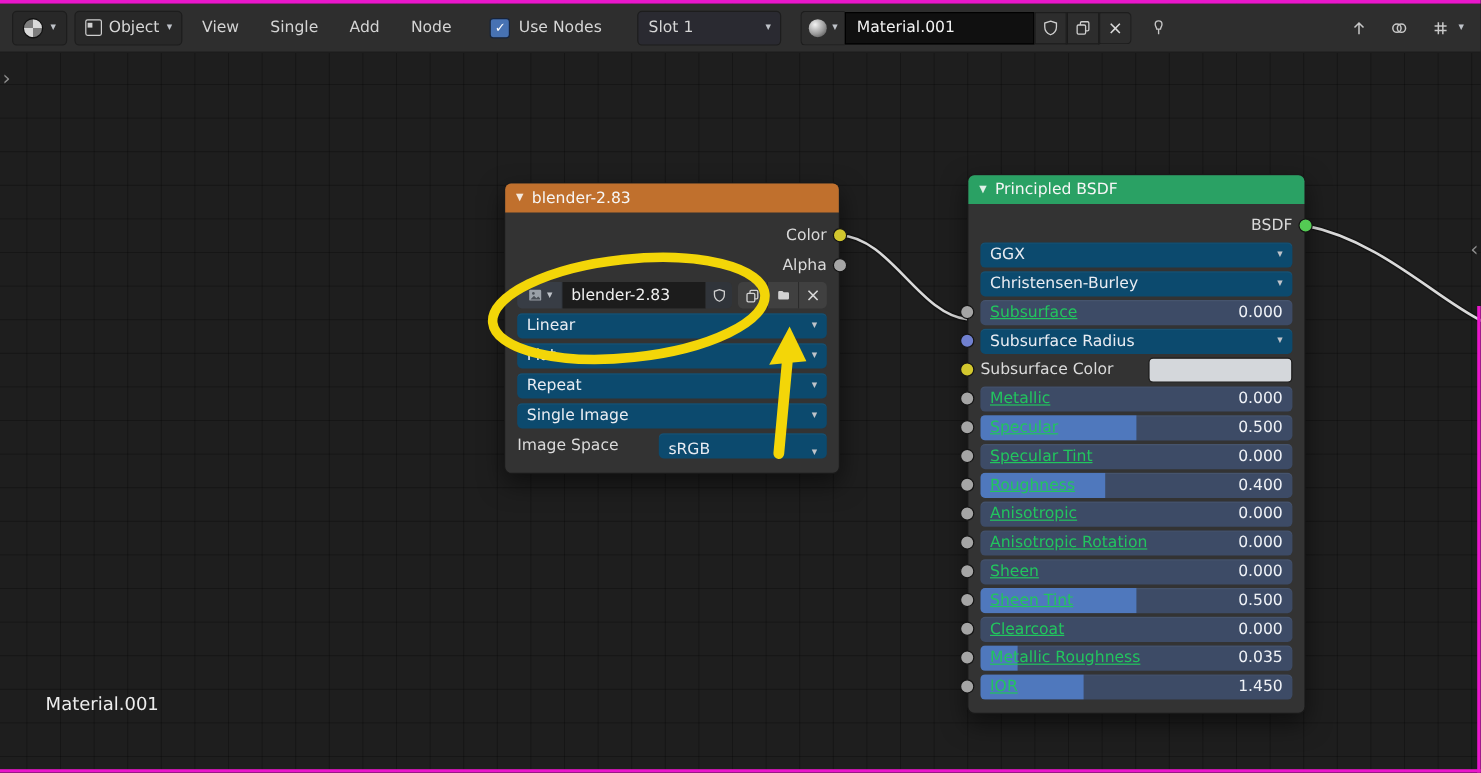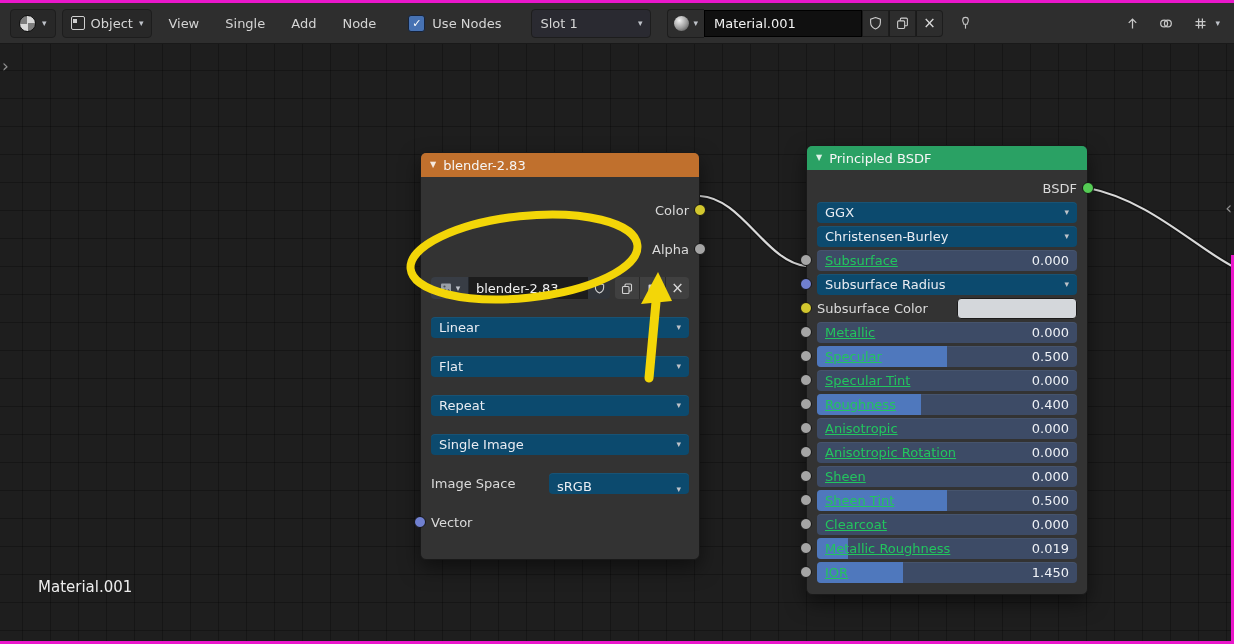--- a/index.html
+++ b/index.html
@@ -72,21 +72,21 @@
     box-shadow:0 8px 20px rgba(0,0,0,.5);z-index:2;font-size:13px;color:#d9d9d9;}
   #image-node{left:420px;top:152px;width:278px;}
   #bsdf-node{left:806px;top:145px;width:280px;}
   .node-header{height:24px;display:flex;align-items:center;gap:7px;padding:0 9px;
     border-radius:5px 5px 0 0;color:#f6f6f6;font-size:13px;}
   .node-header.orange{background:#c0702d;}
   .node-header.green{background:#2aa164;}
   .tri{font-size:8px;color:rgba(255,255,255,.85);line-height:1;}
   .node-body{position:relative;padding:5px 10px 9px;}
   .nrow{position:relative;height:22px;display:flex;align-items:center;}
-  #image-node .nrow{margin:17px 0;}
+  #image-node .nrow{margin:3px 0;}
   #bsdf-node .nrow{margin:2px 0;}
   .nrow.out{justify-content:flex-end;}
   .row-label{color:#dadada;}
   .sock{position:absolute;width:12px;height:12px;border-radius:50%;border:1.5px solid #141414;
     top:50%;transform:translateY(-50%);z-index:3;box-sizing:border-box;}
   .sock-left{left:-17px;}
   .sock-right{right:-17px;}
   .sock-yellow{background:#d2c72e;}
   .sock-gray{background:#a5a5a5;}
   .sock-purple{background:#7080d0;}
@@ -289,24 +289,20 @@
           <span class="chev">▾</span>
         </div>
       </div>
       <div class="nrow">
         <span class="row-label">Image Space</span>
         <div class="dropdown cs-dd">
           <span>sRGB</span>
           <span class="chev">▾</span>
         </div>
       </div>
-      <div class="nrow">
-        <span class="sock sock-left sock-purple"></span>
-        <span class="row-label">Vector</span>
-      </div>
     </div>
   </div>
 
   <div class="node" id="bsdf-node">
     <div class="node-header green">
       <span class="tri">▼</span>
       <span>Principled BSDF</span>
     </div>
     <div class="node-body">
       <div class="nrow out">
@@ -416,21 +412,21 @@
               <span class="fill" style="width: 0%;"></span>
               <span class="lab">Clearcoat</span>
               <span class="val">0.000</span>
             </div>
           </div>
           <div class="nrow">
             <span class="sock sock-left sock-gray"></span>
             <div class="slider">
               <span class="fill" style="width: 12%;"></span>
               <span class="lab">Metallic Roughness</span>
-              <span class="val">0.019</span>
+              <span class="val">0.035</span>
             </div>
           </div>
           <div class="nrow">
             <span class="sock sock-left sock-gray"></span>
             <div class="slider">
               <span class="fill" style="width: 33%;"></span>
               <span class="lab">IOR</span>
               <span class="val">1.450</span>
             </div>
           </div>

